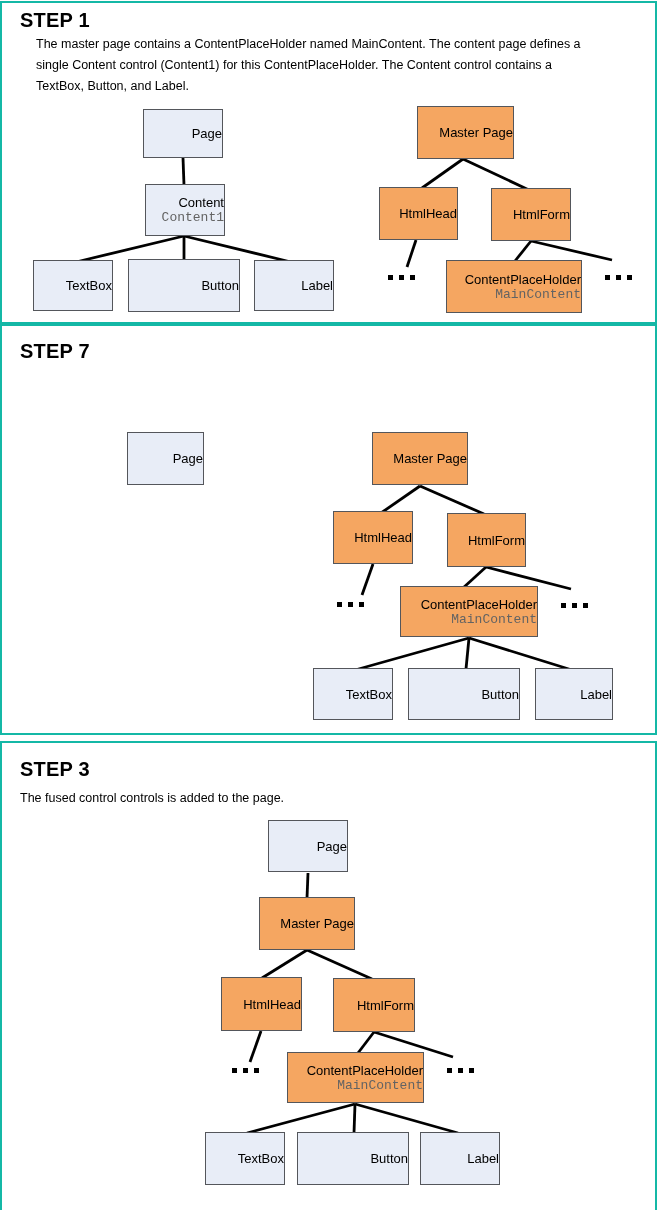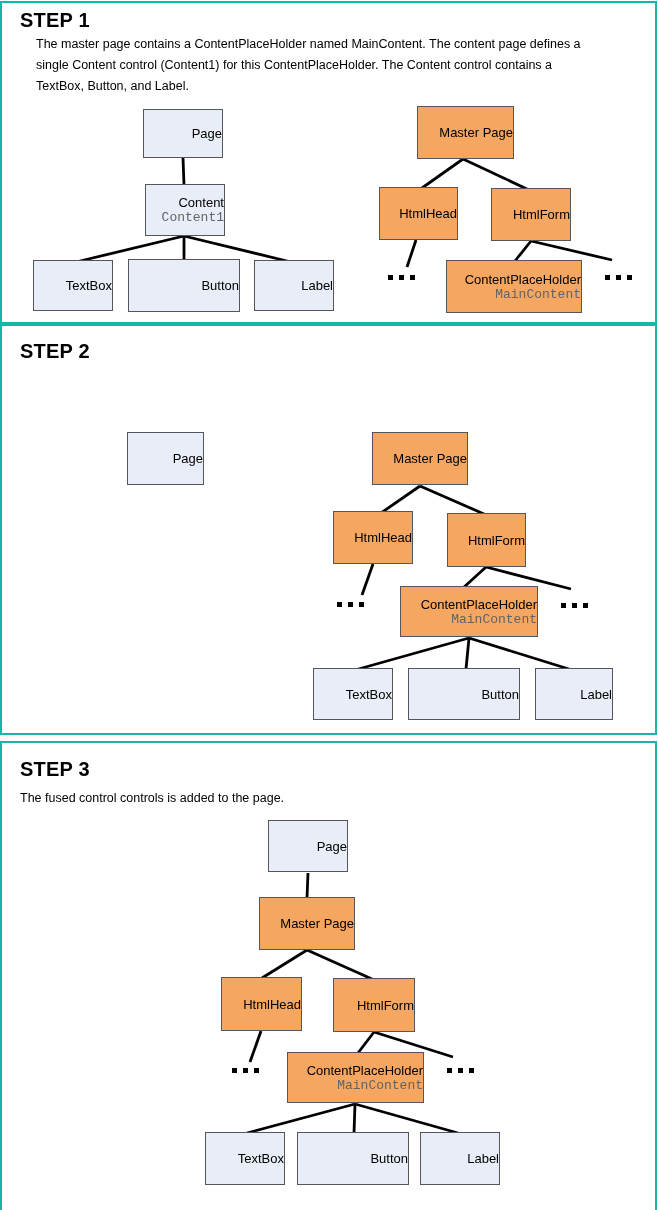--- a/index.html
+++ b/index.html
@@ -57,21 +57,21 @@
 <div class="canvas">
 
   <section class="panel" id="panel1">
     <h1 class="step-heading">STEP 1</h1>
     <p class="step-desc">The master page contains a ContentPlaceHolder named MainContent. The content page defines a
 single Content control (Content1) for this ContentPlaceHolder. The Content control contains a
 TextBox, Button, and Label.</p>
   </section>
 
   <section class="panel" id="panel2">
-    <h1 class="step-heading">STEP 2</h1>
+    <h1 class="step-heading">STEP 7</h1>
   </section>
 
   <section class="panel" id="panel3">
     <h1 class="step-heading">STEP 3</h1>
     <p class="step-desc">The fused control controls is added to the page.</p>
   </section>
 
   <svg id="edge-layer" width="658" height="1210" viewBox="0 0 658 1210">
       <line x1="183" y1="158" x2="184" y2="185" stroke="#000000" stroke-width="2.8"></line>
       <line x1="184" y1="236" x2="76" y2="262" stroke="#000000" stroke-width="2.8"></line>

